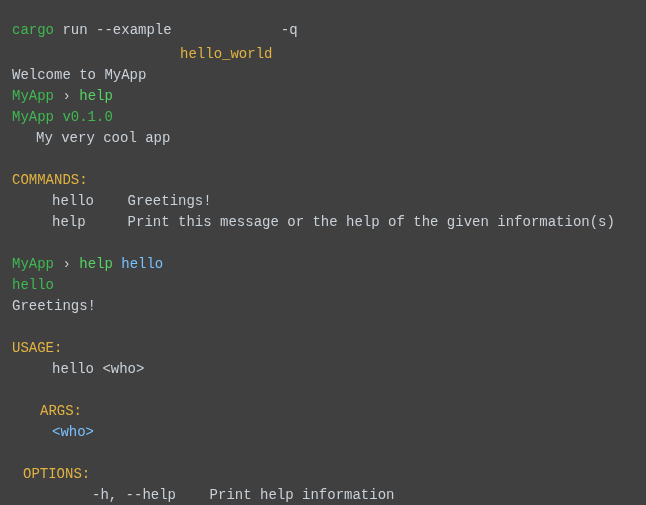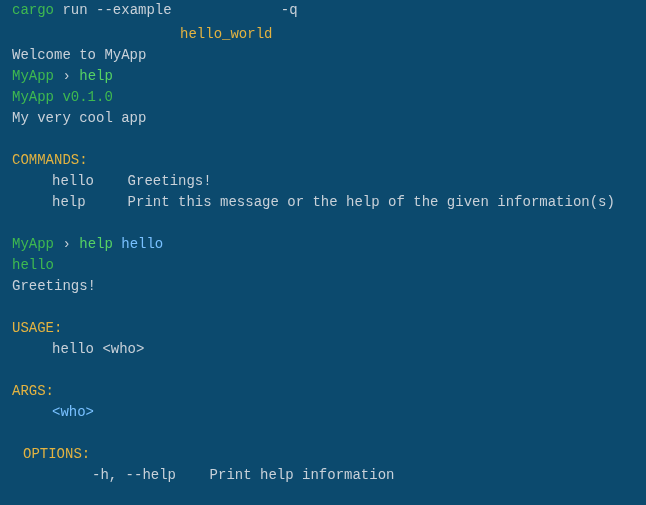--- a/index.html
+++ b/index.html
@@ -15,22 +15,22 @@
       font-family: 'Courier New', Courier, monospace;
       font-size: 14px;
       line-height: 1.5;
       color: #c9d1d9;
       overflow: hidden;
     }
 
     .terminal {
       width: 646px;
       height: 505px;
-      background-color: #0c4a6e;
-      padding: 0 12px;
+      background-color: #404040;
+      padding: 20px 12px;
     }
 
     .line {
       display: flex;
       flex-wrap: wrap;
       white-space: pre;
     }
 
     .blank-line {
       height: 21px;
@@ -53,21 +53,21 @@
 
   <div class="line">
     <span style="color:#3fb950;">MyApp</span><span style="color:#c9d1d9;"> › </span><span style="color:#56d364;">help</span>
   </div>
 
   <div class="line">
     <span style="color:#3fb950;">MyApp v0.1.0</span>
   </div>
 
   <div class="line">
-    <span style="color:#c9d1d9;">My very cool app</span>
+    <span style="color:#c9d1d9;margin-left:24px;">My very cool app</span>
   </div>
 
   <div class="blank-line"></div>
 
   <div class="line">
     <span style="color:#e3b341;text-align:right;">COMMANDS:</span>
   </div>
 
   <div class="line">
     <span class="indent"></span><span style="color:#c9d1d9;">hello</span><span style="color:#c9d1d9;">    Greetings!</span>
@@ -97,21 +97,21 @@
     <span style="color:#e3b341;">USAGE:</span>
   </div>
 
   <div class="line">
     <span class="indent"></span><span style="color:#c9d1d9;">hello &lt;who&gt;</span>
   </div>
 
   <div class="blank-line"></div>
 
   <div class="line">
-    <span style="color:#e3b341;">ARGS:</span>
+    <span style="color:#e3b341;margin-left:28px;">ARGS:</span>
   </div>
 
   <div class="line">
     <span class="indent"></span><span style="color:#79c0ff;">&lt;who&gt;</span>
   </div>
 
   <div class="blank-line"></div>
 
   <div class="line">
     <span style="color:#e3b341;margin-left:11px;">OPTIONS:</span>

